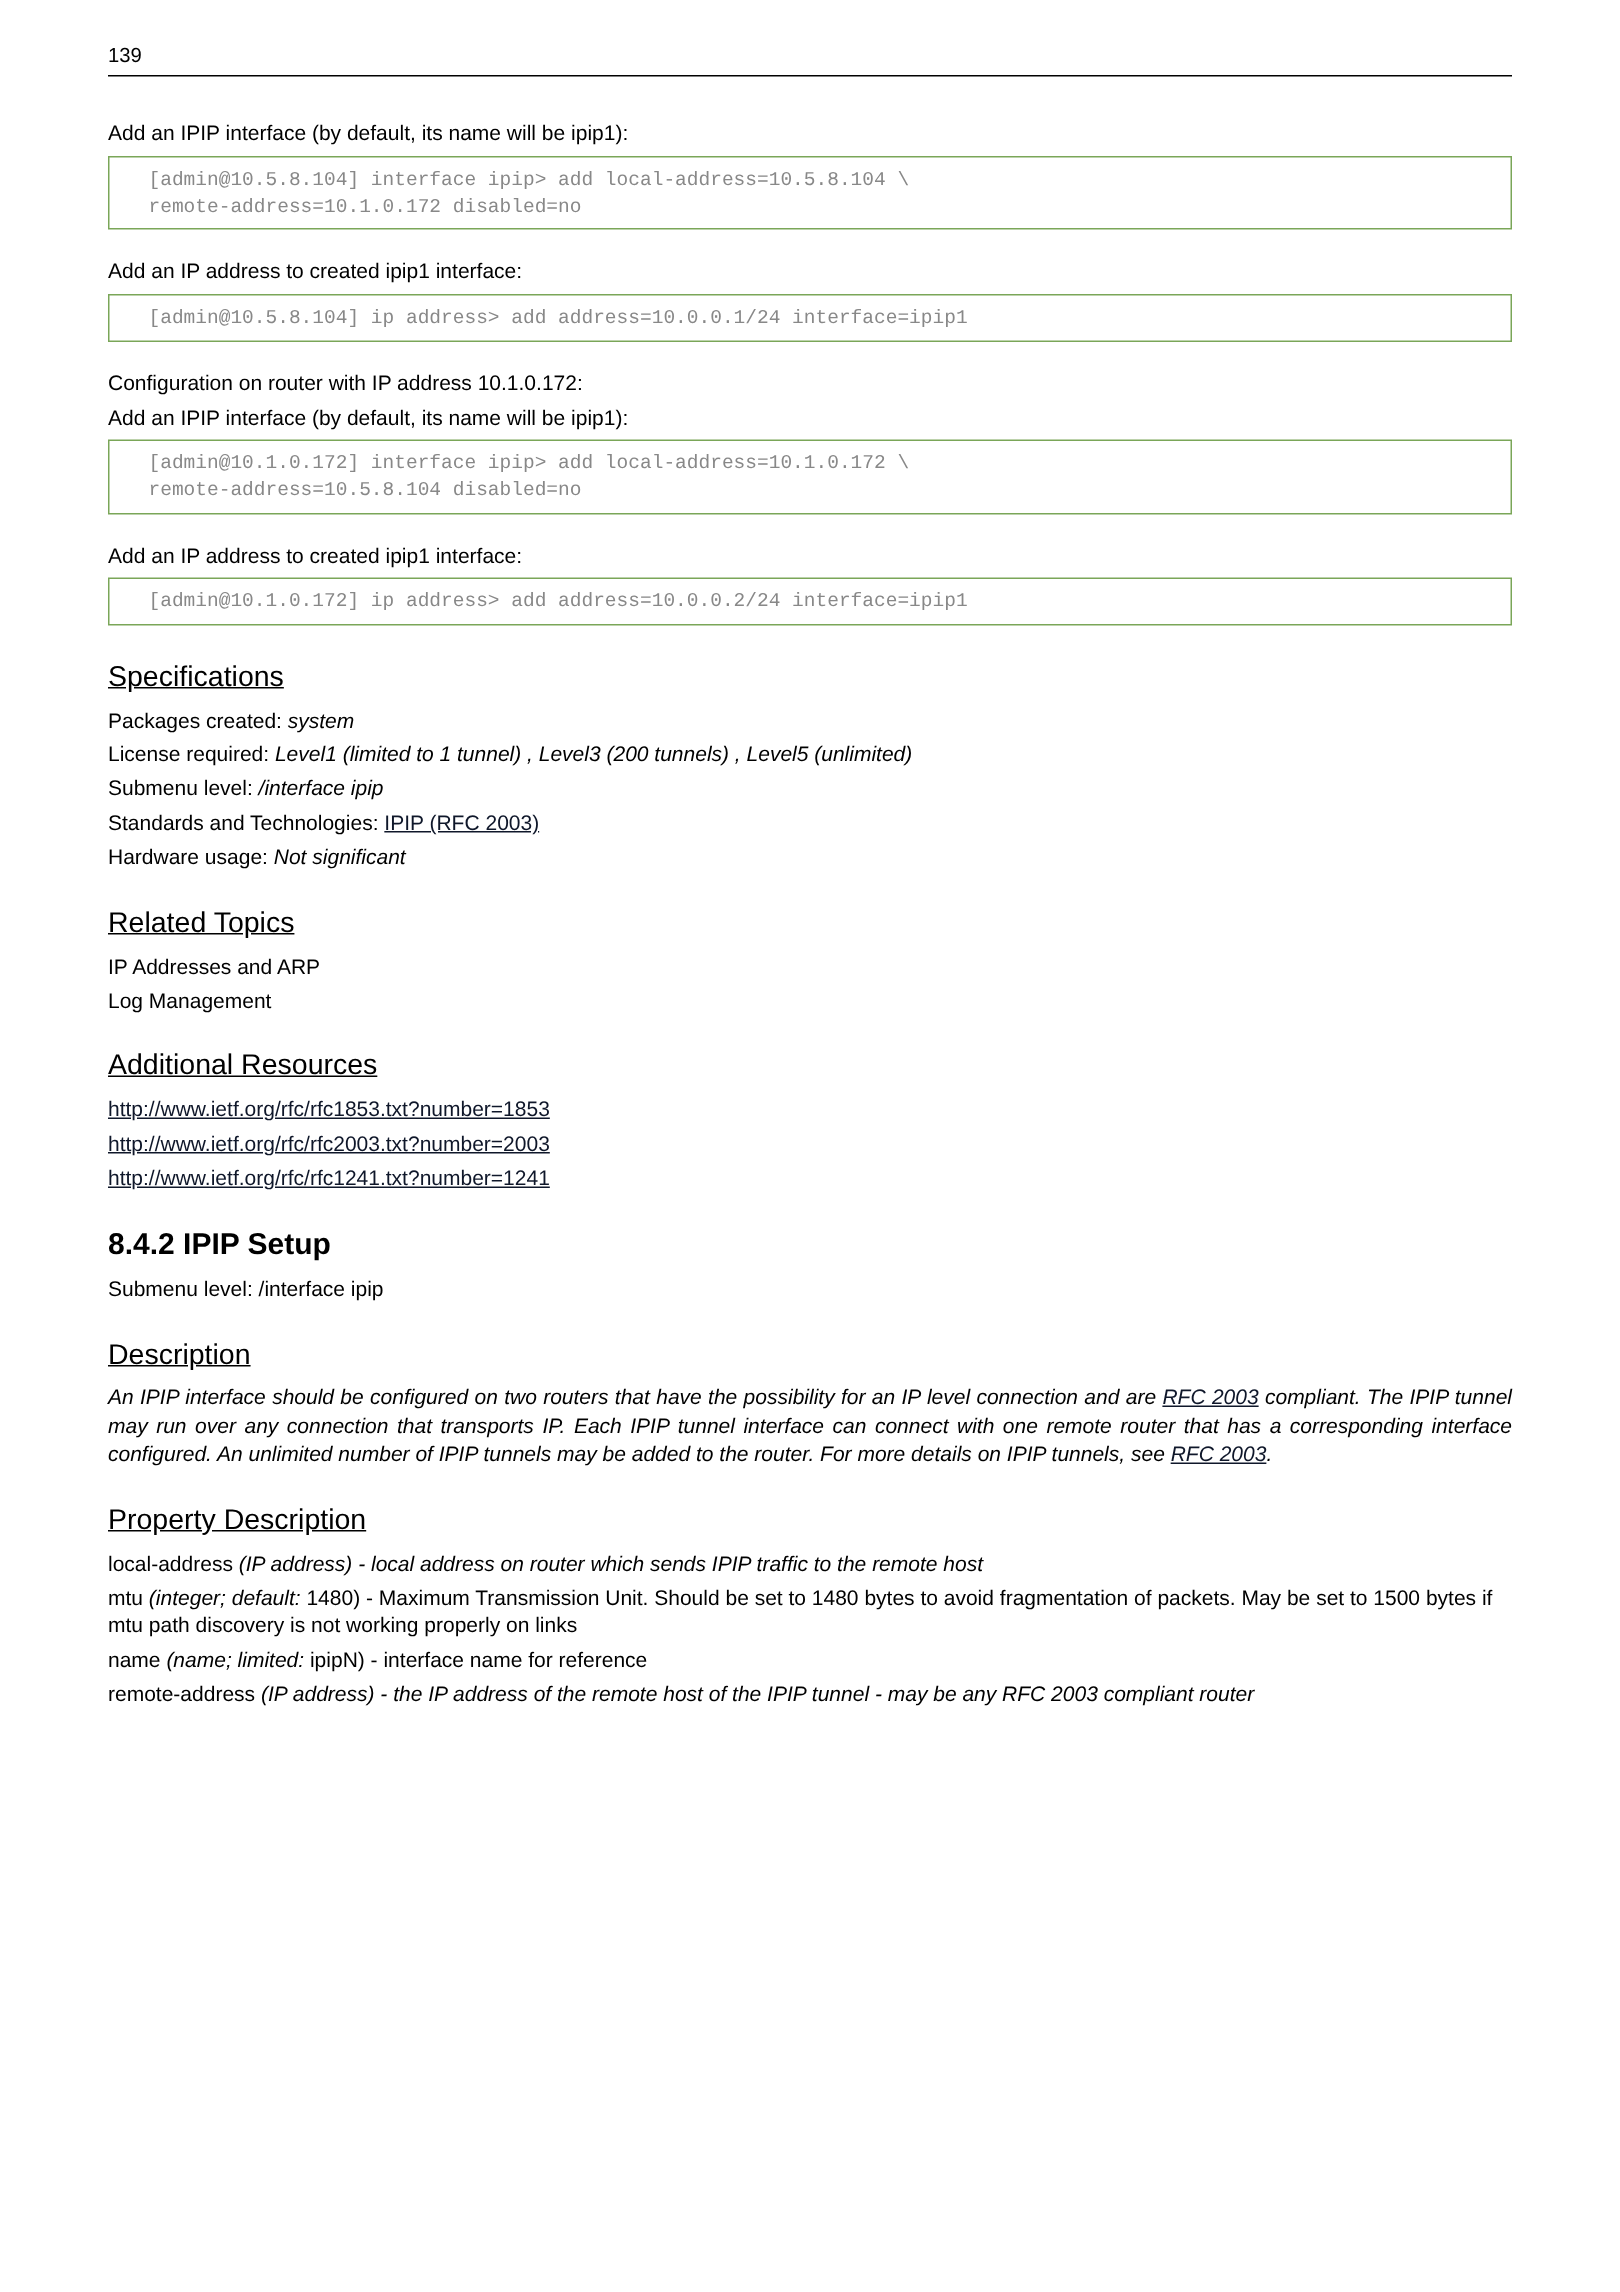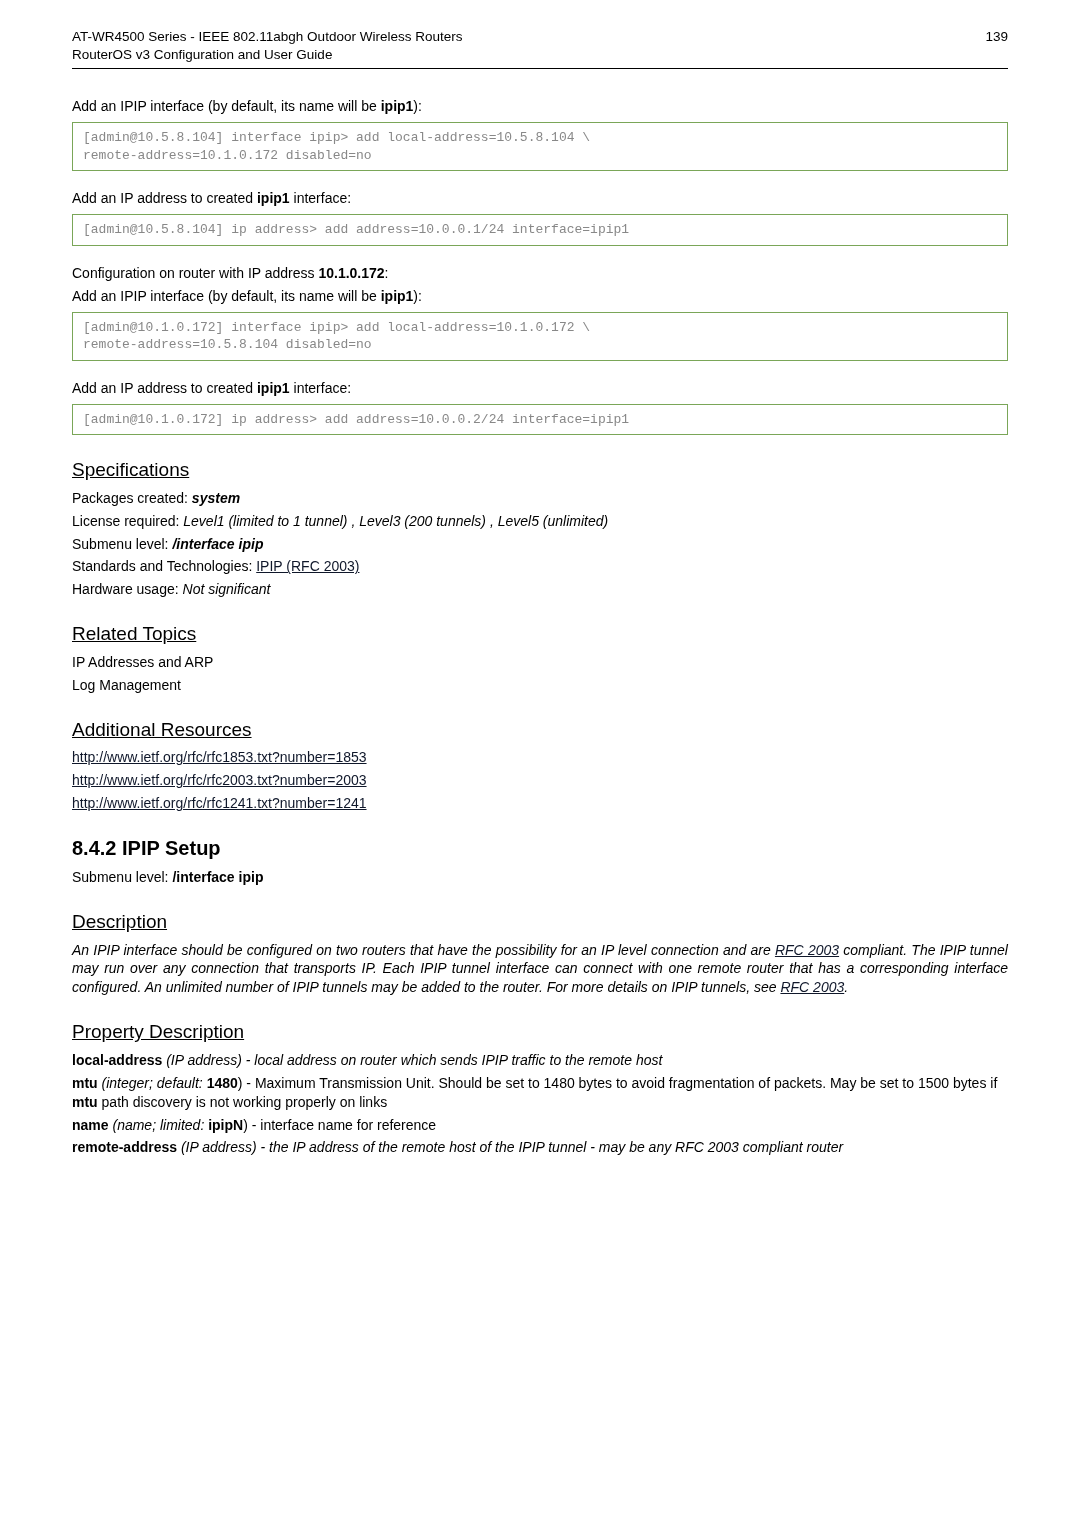--- a/index.html
+++ b/index.html
@@ -27,50 +27,46 @@
     margin-top: 4px;
     margin-bottom: 28px;
   }
   .para { margin-bottom: 4px; }
   .code-block {
     border: 1px solid #7aa658;
     background: #fff;
     font-family: "Courier New", Courier, monospace;
     font-size: 13px;
     color: #888;
-    padding: 6px 10px;
+    padding: 6px 26px;
     margin: 6px 0 18px 0;
     white-space: pre;
     overflow: hidden;
   }
   .section-underline {
     text-decoration: underline;
     font-size: 19px;
     margin-top: 22px;
     margin-bottom: 6px;
     display: block;
   }
   .h2-num {
     font-weight: bold;
     font-size: 20px;
     margin-top: 22px;
     margin-bottom: 6px;
   }
   a.link { color: #0f172a; text-decoration: underline; }
-  .bold { font-weight: bold; }
+  .bold { font-weight: normal; }
   .italic { font-style: italic; }
 </style>
 </head>
 <body>
 
 <div class="header-row">
-  <div class="header-left">
-    <span>AT-WR4500 Series - IEEE 802.11abgh Outdoor Wireless Routers</span><br>
-    <span>RouterOS v3 Configuration and User Guide</span>
-  </div>
   <div class="header-right">139</div>
 </div>
 <hr class="header-rule">
 
 <p class="para">
   <span>Add an IPIP interface (by default, its name will be </span><span class="bold">ipip1</span><span>):</span>
 </p>
 <div class="code-block">[admin@10.5.8.104] interface ipip&gt; add local-address=10.5.8.104 \
 remote-address=10.1.0.172 disabled=no</div>
 

